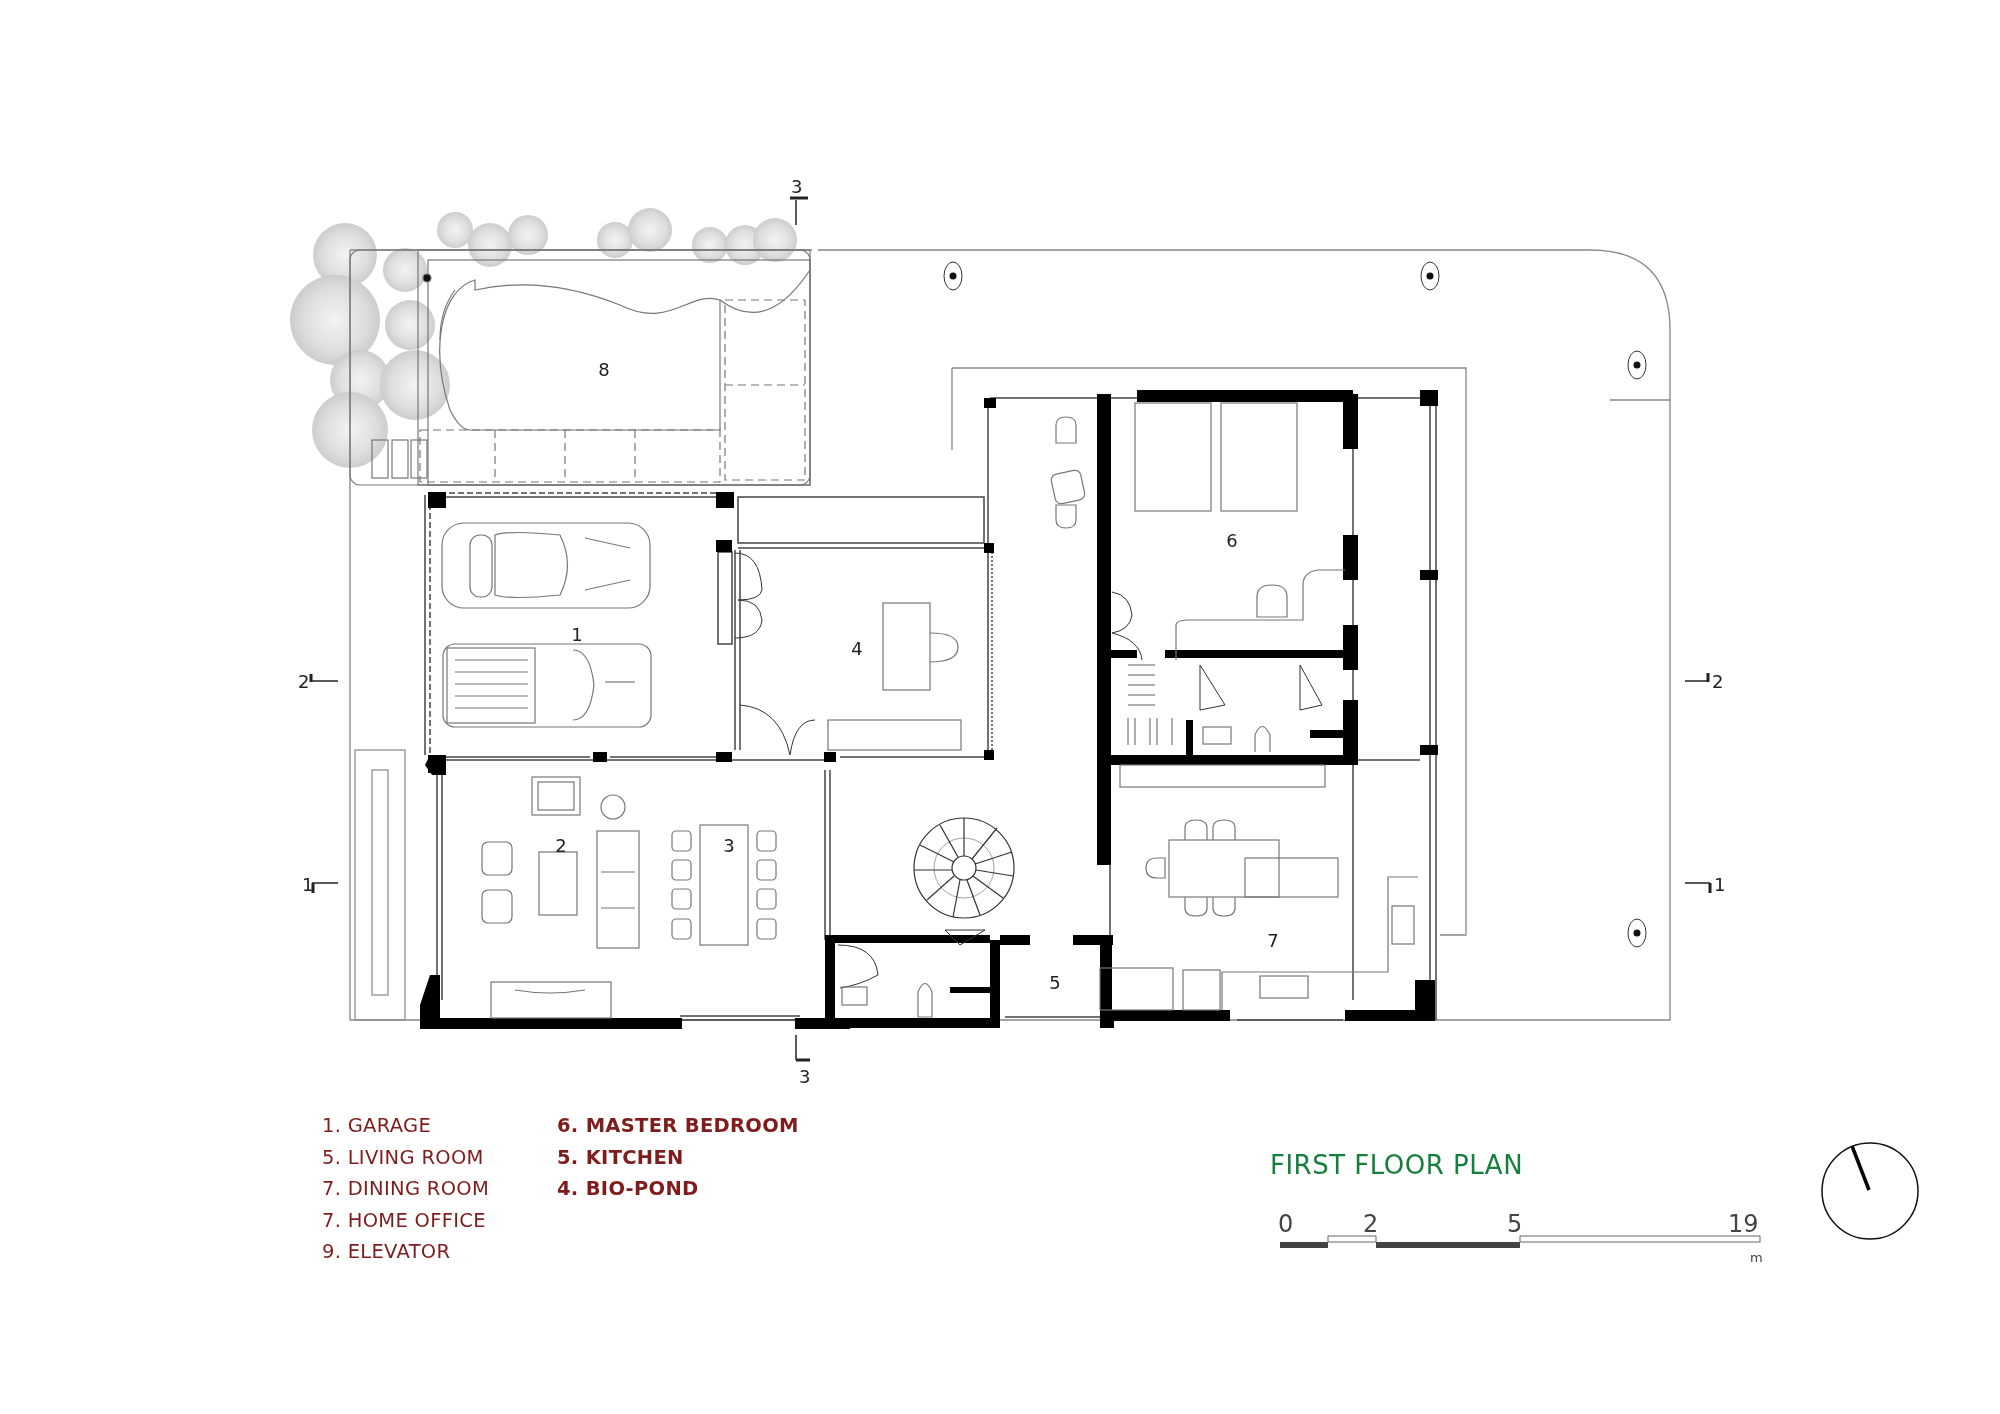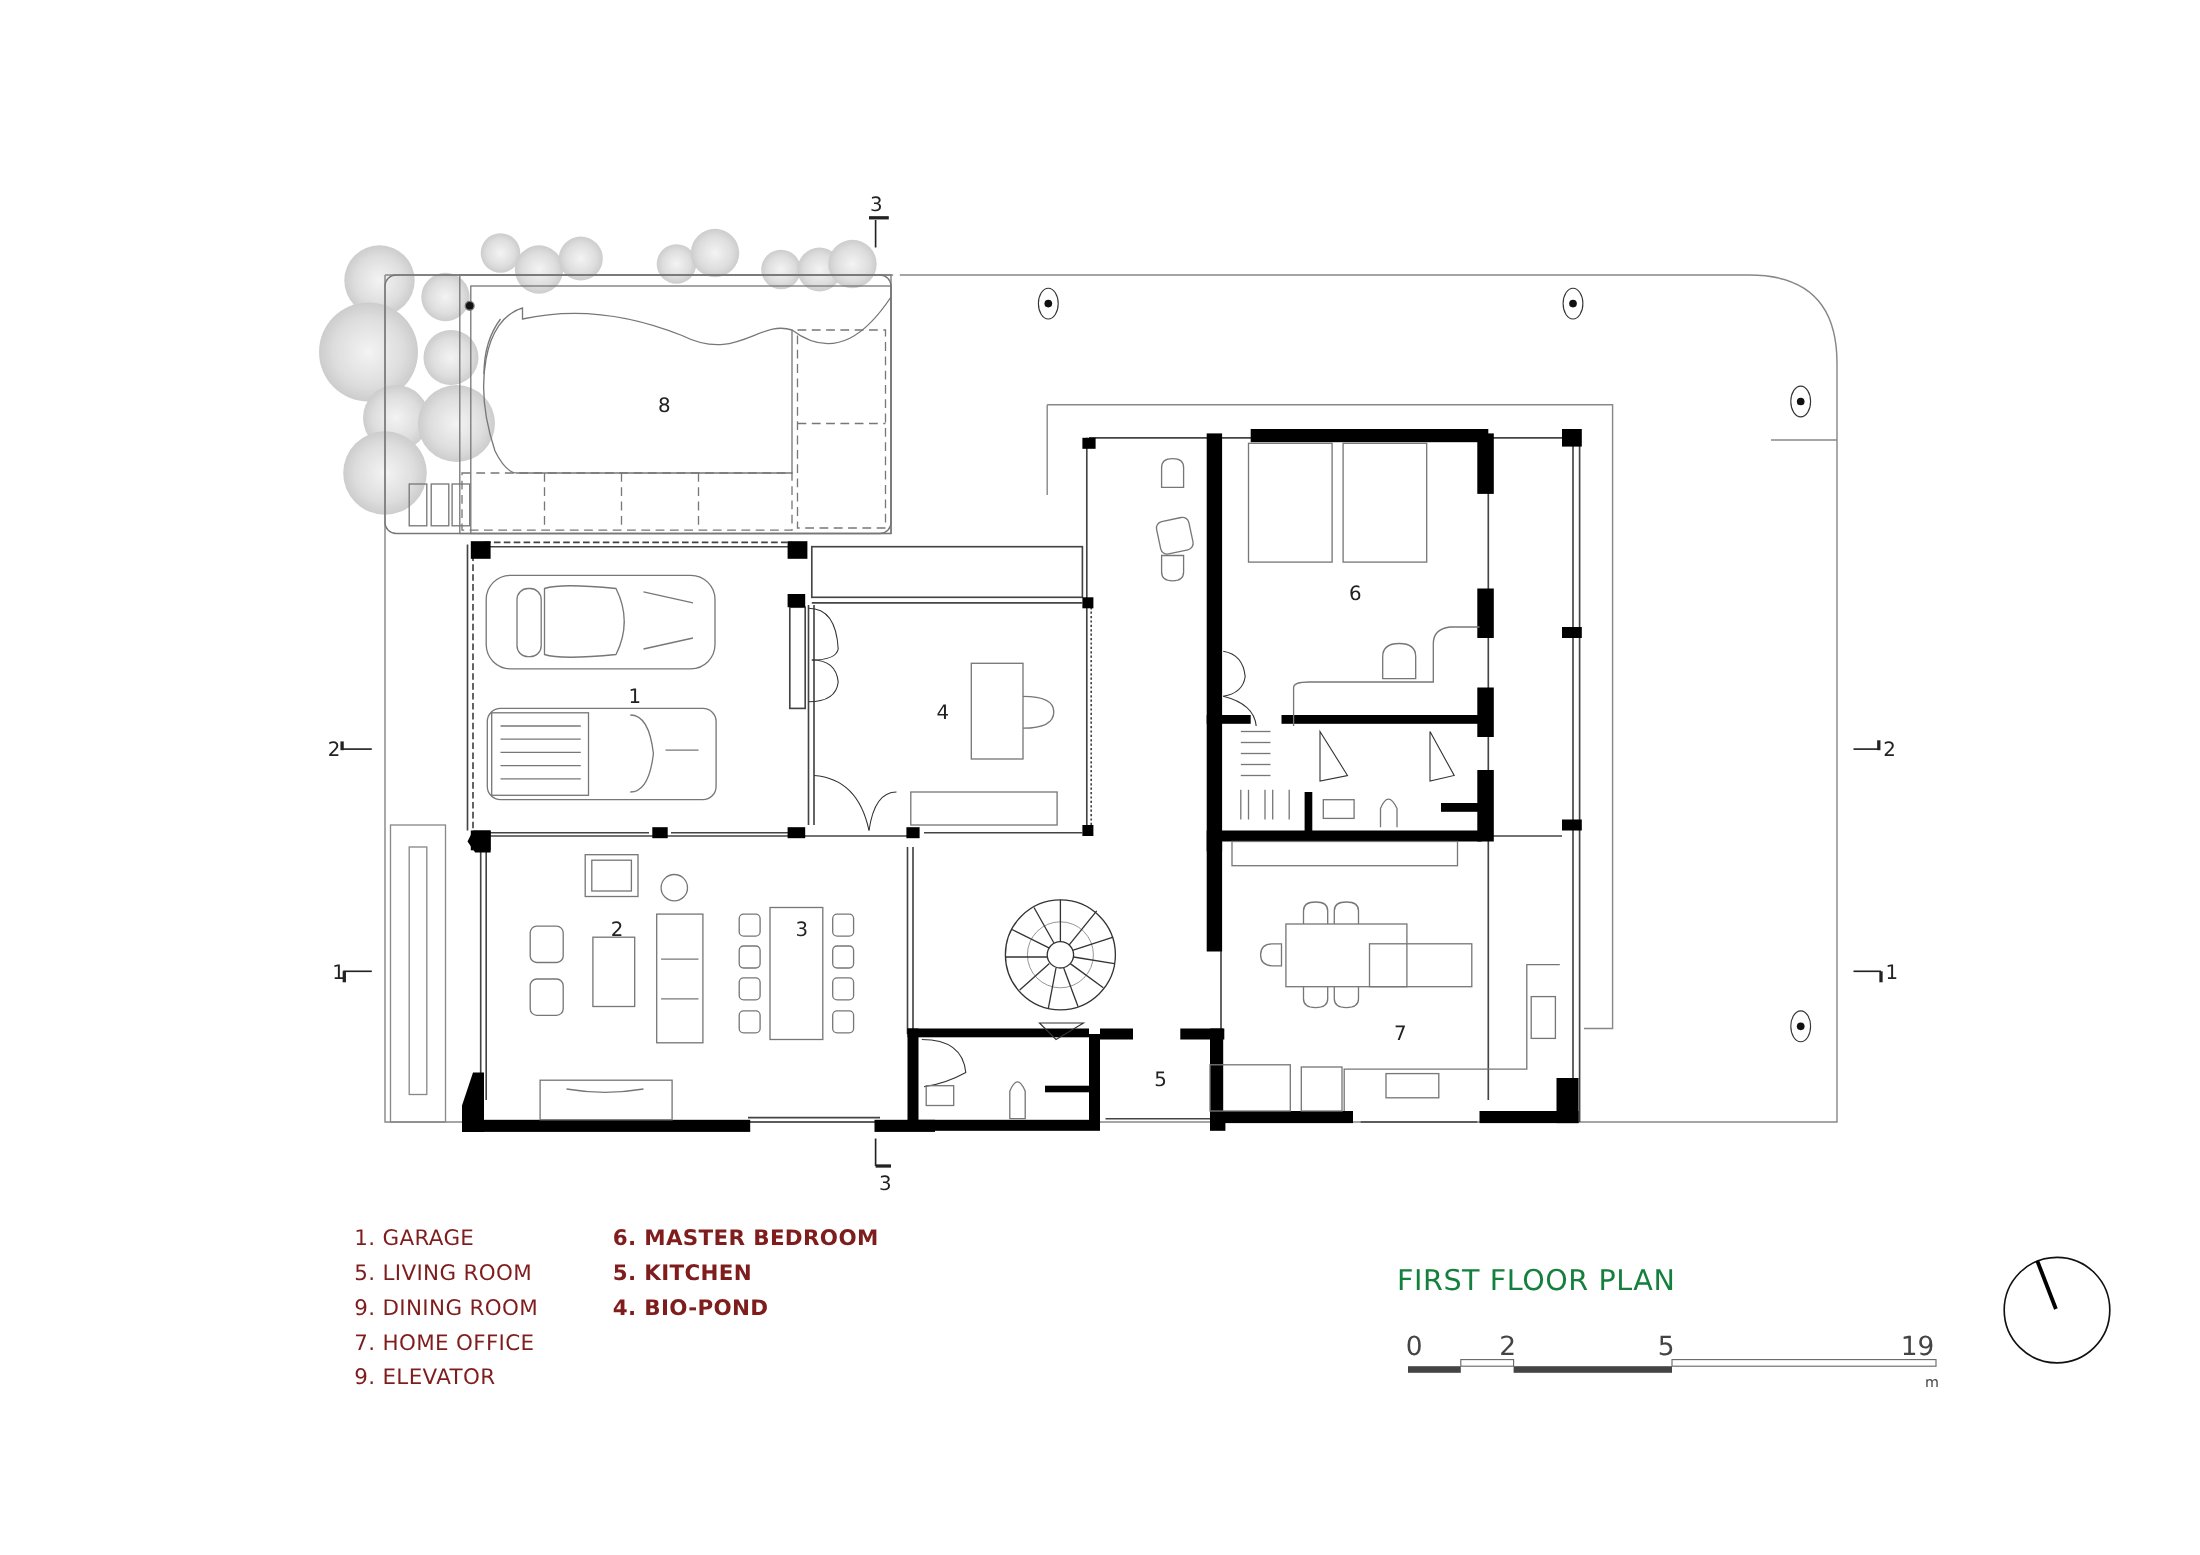--- a/index.html
+++ b/index.html
@@ -324,21 +324,21 @@
 <div class="sec" style="left:799px;top:1066px;">3</div>
 <div class="sec" style="left:298px;top:671px;">2</div>
 <div class="sec" style="left:302px;top:874px;">1</div>
 <div class="sec" style="left:1712px;top:671px;">2</div>
 <div class="sec" style="left:1714px;top:874px;">1</div>
 
 <div id="legend">
   <div class="leg-col" style="left:0;">
     <div class="leg-item">1. GARAGE</div>
     <div class="leg-item">5. LIVING ROOM</div>
-    <div class="leg-item">9. DINING ROOM</div>
+    <div class="leg-item">7. DINING ROOM</div>
     <div class="leg-item">7. HOME OFFICE</div>
     <div class="leg-item">9. ELEVATOR</div>
   </div>
   <div class="leg-col" style="left:235px;font-weight:bold;">
     <div class="leg-item">6. MASTER BEDROOM</div>
     <div class="leg-item">5. KITCHEN</div>
     <div class="leg-item">4. BIO-POND</div>
   </div>
 </div>
 

